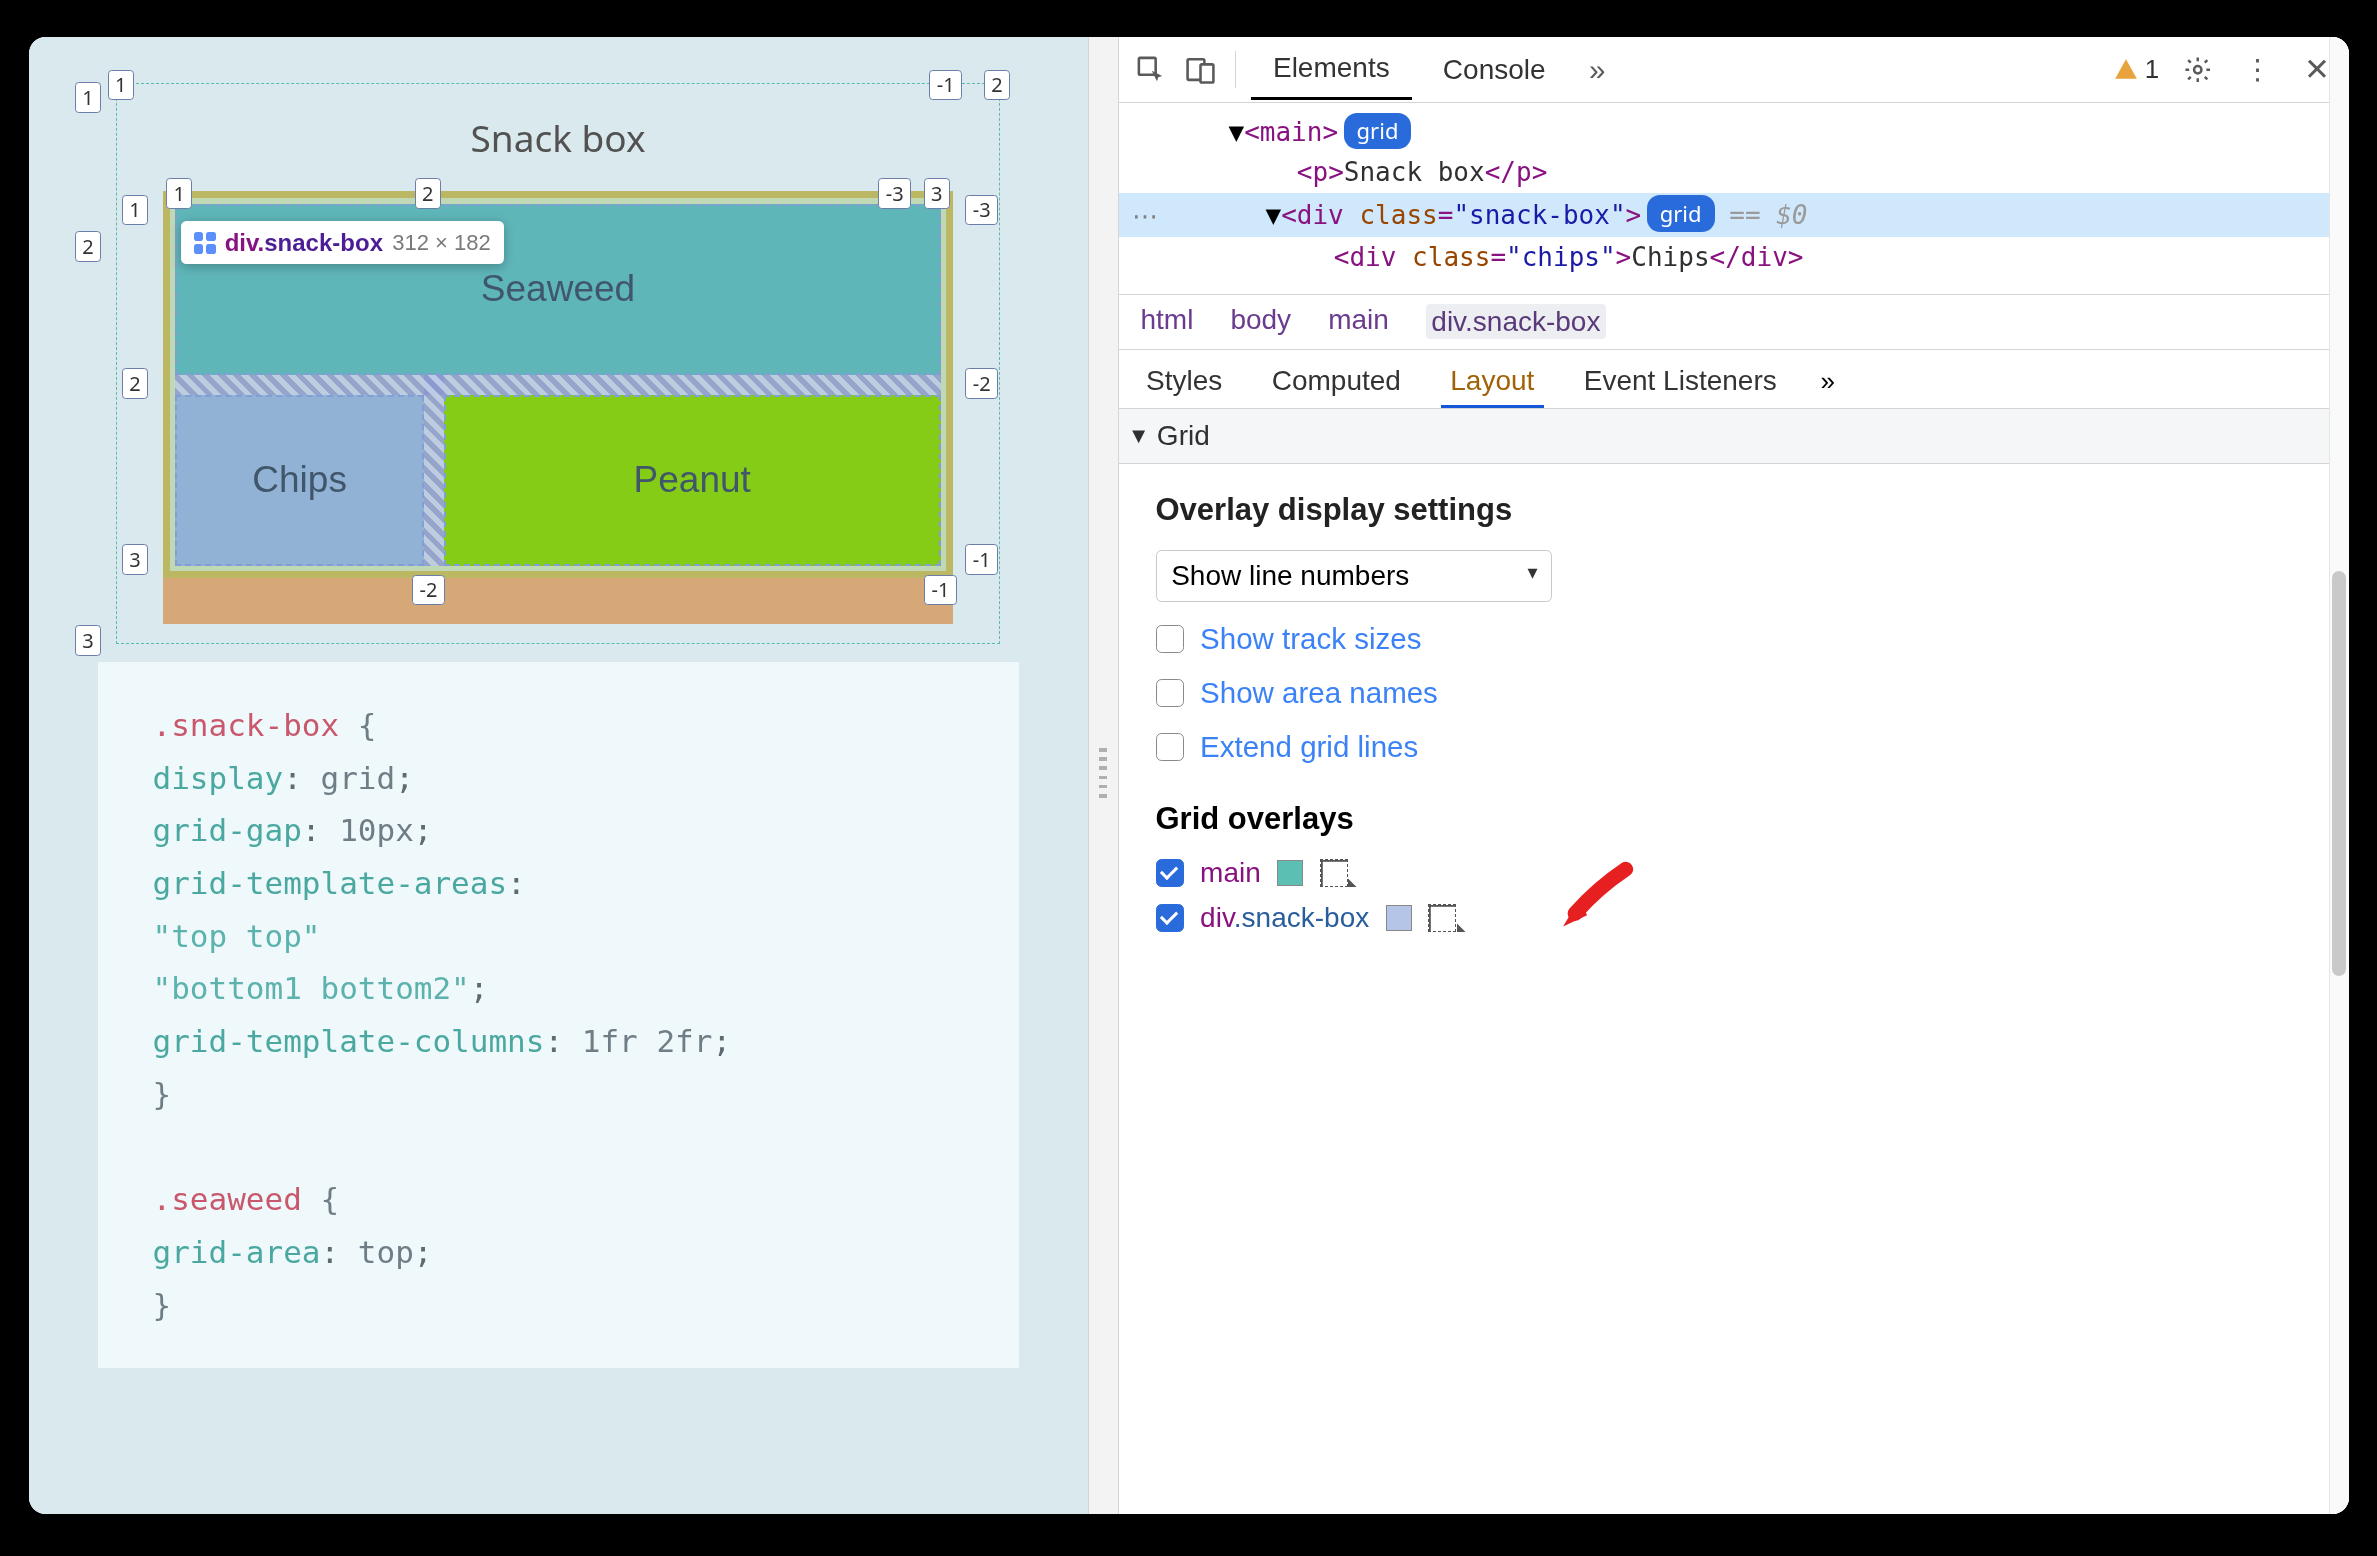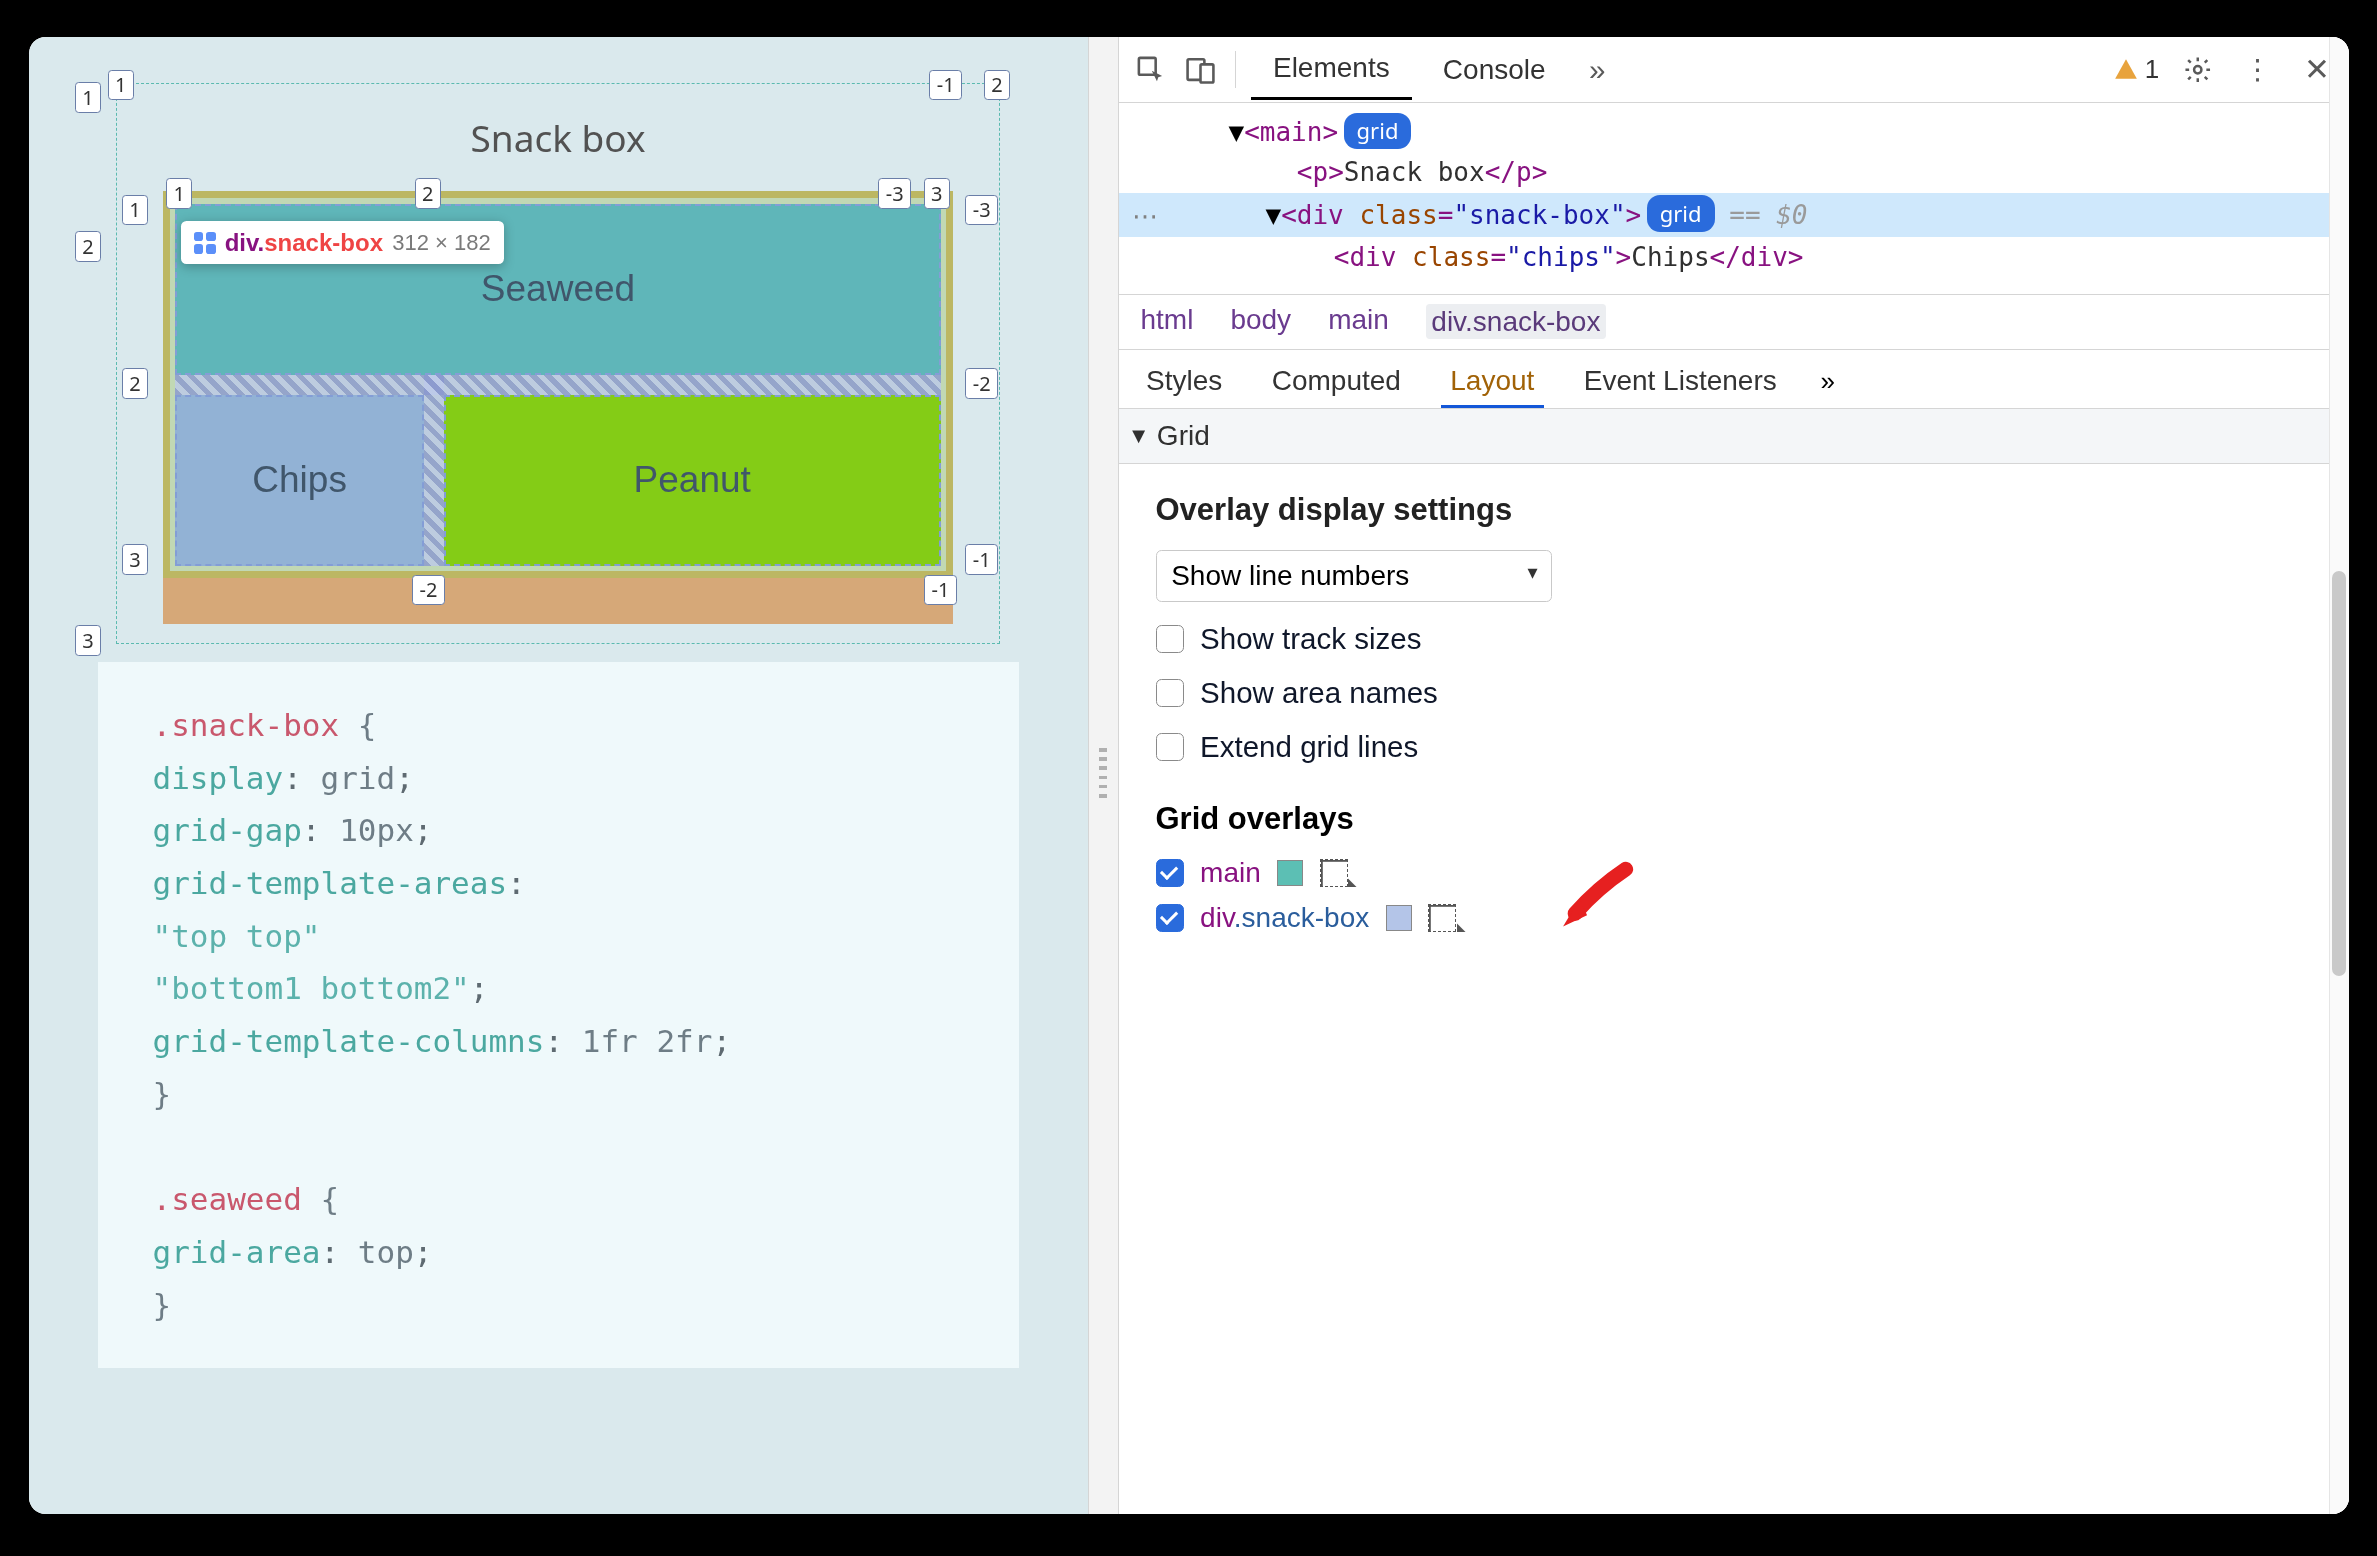--- a/index.html
+++ b/index.html
@@ -67,21 +67,21 @@
     font-size: 24px;
     z-index: 50;
   }
   .tooltip .grid-icon {
     width: 22px; height: 22px;
     display:grid; grid-template-columns:1fr 1fr; grid-template-rows:1fr 1fr; gap:2.8px;
   }
   .tooltip .grid-icon span { background:#5b8ff9; border-radius:2.8px;}
   .tooltip .sel-tag { color:#881280; font-weight:700;}
   .tooltip .sel-dot { color:#881280; font-weight:700;}
-  .tooltip .sel-class { color:#ef4444; font-weight:700;}
+  .tooltip .sel-class { color:#4c1d95; font-weight:700;}
   .tooltip .dims { color:#7a7a7a; font-size:22px;}
 
   .outer-grid-vis {
     position: relative;
     border: 1.8px dashed #5bbab0;
     margin: 9.2px 18.4px 18.4px 18.4px;
     padding-bottom: 18.4px;
   }
 
   .snack-box-area {
@@ -334,21 +334,21 @@
     min-width:396px;
     background:#fff;
     cursor:pointer;
   }
   .select-box::after {
     content:"▾"; position:absolute; right:13px; color:#333; font-size:20px;
   }
 
   .check-row {
     display:flex; align-items:center; gap:16.6px; margin:20px 0; cursor:pointer;
-    font-size:29.5px; color:#0f172a;
+    font-size:29.5px; color:#3b82f6;
   }
   .chkbox {
     width:28px; height:28px; border:1.8px solid #8a8a8a; border-radius:5.5px; background:#fff;
   }
   .chkbox.checked {
     background:#2a6bdc; border-color:#2a6bdc; position:relative;
   }
   .chkbox.checked::after {
     content:""; position:absolute; left:7.4px; top:2.8px; width:7.4px; height:13px;
     border:solid #fff; border-width:0 3.7px 3.7px 0; transform:rotate(45deg);

